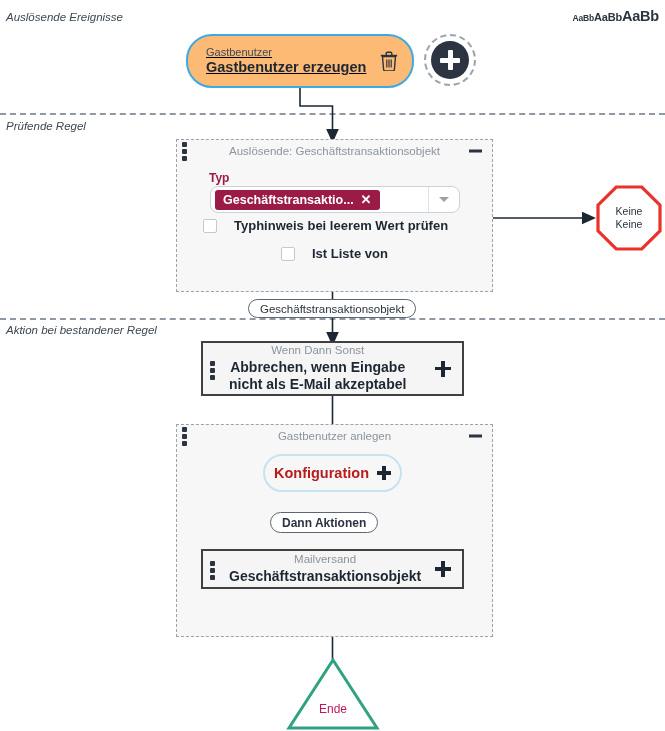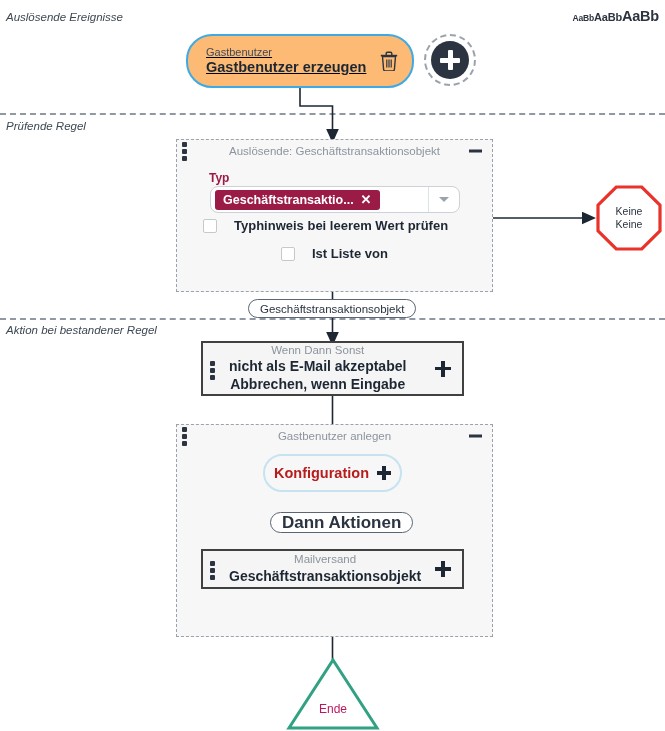--- a/index.html
+++ b/index.html
@@ -271,21 +271,21 @@
     border-radius: 11px;
     height: 19px;
     display: flex;
     align-items: center;
     justify-content: center;
     padding: 0 11px;
     font-size: 11.5px;
     color: #2b3440;
     white-space: nowrap;
   }
-  .pill-label.bold { font-weight: bold; font-size: 17px; height: 21px; border-radius: 12px; }
+  .pill-label.bold { font-weight: bold; font-size: 12px; height: 21px; border-radius: 12px; }
 
   
   .action-card {
     position: absolute;
     box-sizing: border-box;
     background: #f5f5f5;
     border: 2px solid #404040;
     display: flex;
     align-items: center;
     justify-content: flex-start;
@@ -483,22 +483,22 @@
   <div class="pill-label" style="left:248px; top:299px;">Geschäftstransaktionsobjekt</div>
 
   <div class="action-card" style="left:201px; top:341px; width:263px; height:55px;">
     <div class="drag-handle" style="left:7px; top:18px;">
       <span></span>
         <span></span>
         <span></span>
     </div>
     <div class="action-card-text">
       <span class="action-sub">Wenn Dann Sonst</span>
+      <span class="action-title">Abbrechen, wenn Eingabe</span>
       <span class="action-title" style="margin-top:0;">nicht als E-Mail akzeptabel</span>
-      <span class="action-title">Abbrechen, wenn Eingabe</span>
     </div>
     <div class="plus-sign"></div>
   </div>
 
   <div class="group-panel" style="left:176px; top:424px; width:317px; height:213px;">
     <div class="group-header">
       <div class="drag-handle" style="left:5px; top:2px;">
         <span></span>
           <span></span>
           <span></span>

